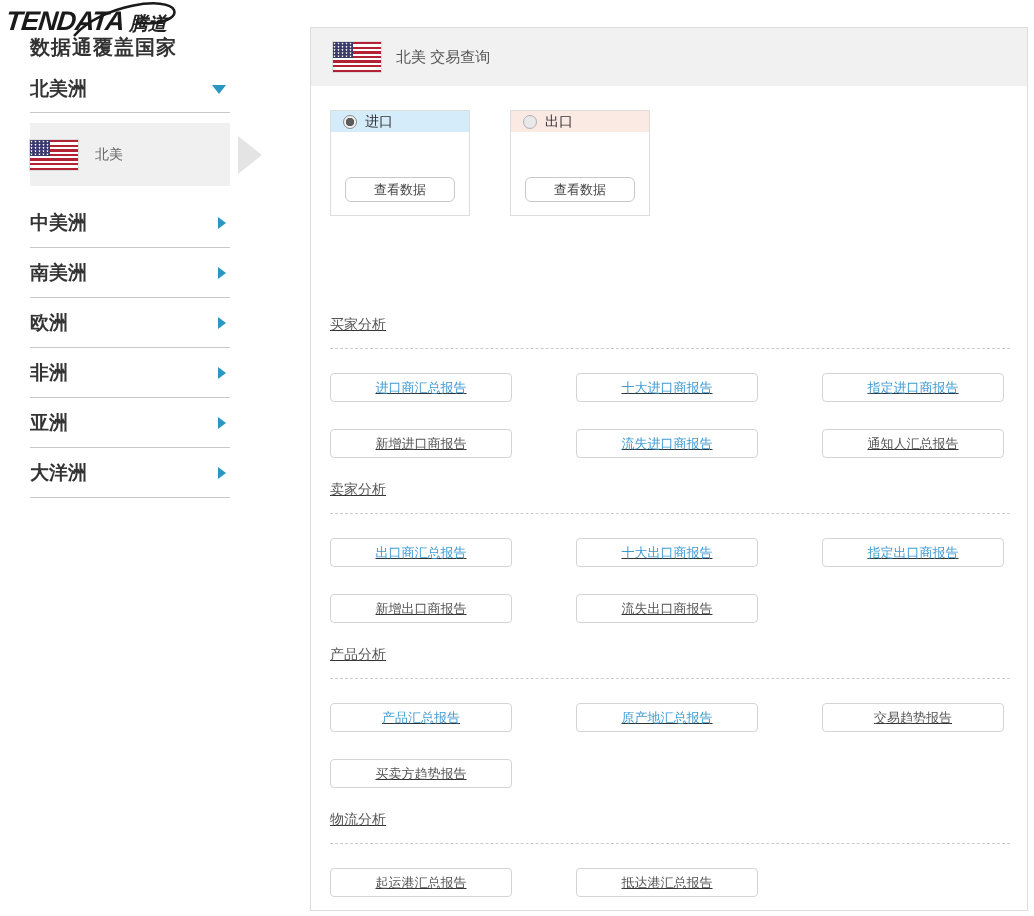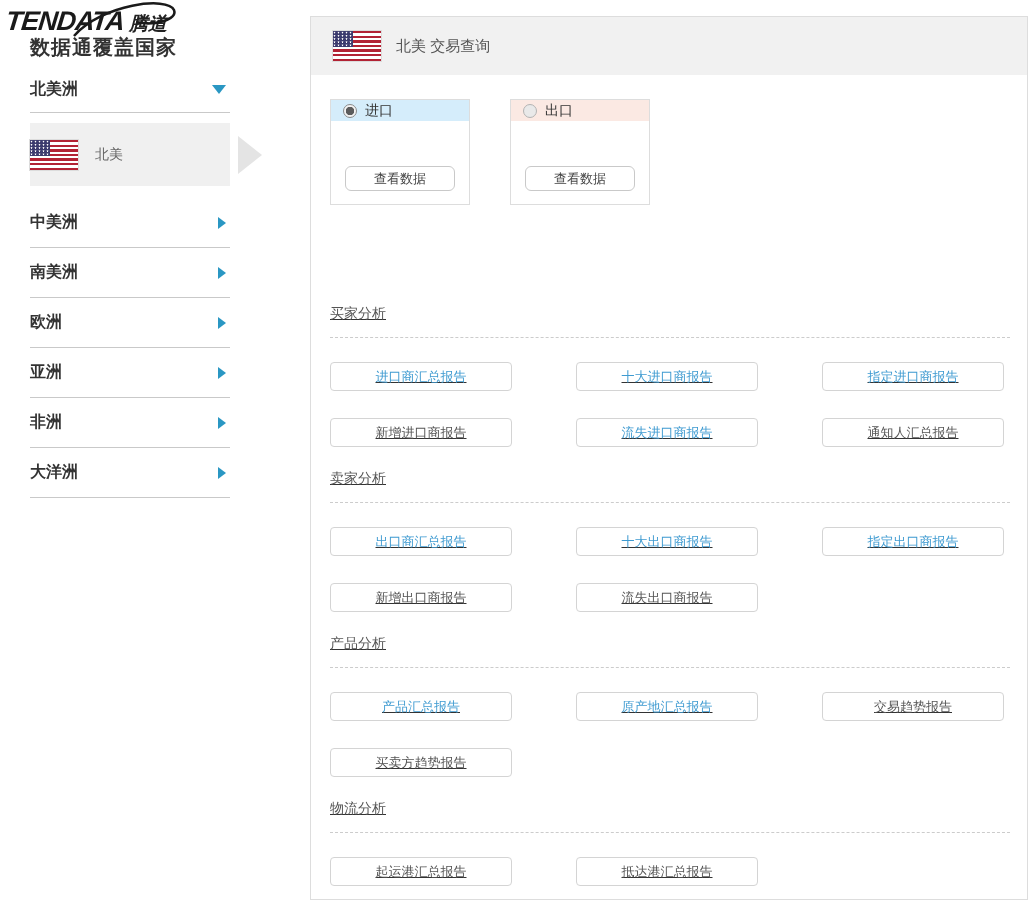--- a/index.html
+++ b/index.html
@@ -22,21 +22,21 @@
   }
   .logo-brand-cn { font-size:19px; font-weight:bold; font-style:italic; color:#222; margin-left:5px; }
   .logo-tagline { font-size:20px; font-weight:bold; color:#333; margin:-3px 0 0 24px; letter-spacing:1px; }
 
   
   #sidebar { position:absolute; left:30px; top:66px; width:200px; }
   .nav-expanded {
     height:47px; display:flex; align-items:center; justify-content:space-between;
     border-bottom:1px solid #c9c9c9; cursor:pointer;
   }
-  .nav-label { font-size:16px; font-weight:bold; color:#333; }
+  .nav-label { font-size:19px; font-weight:bold; color:#333; }
   .caret-down { width:0; height:0; border-left:7px solid transparent; border-right:7px solid transparent; border-top:9px solid #2a97c3; margin-right:4px; }
   .caret-right { width:0; height:0; border-top:6px solid transparent; border-bottom:6px solid transparent; border-left:8px solid #2a97c3; margin-right:4px; }
 
   .nav-selected {
     margin-top:10px; height:63px; background:#f0f0f0;
     display:flex; align-items:center; gap:17px; cursor:pointer;
   }
   .nav-selected-label { font-size:14px; color:#666; }
 
   #nav-groups { margin-top:12px; }
@@ -58,21 +58,21 @@
   }
   .flag::before {
     content:""; position:absolute; left:0; top:0; width:20px; height:16.2px;
     background-color:#3c3b6e;
     background-image:radial-gradient(circle at 1.5px 1.5px, #fff 0.9px, transparent 1.1px);
     background-size:4px 3.2px;
   }
 
   
   #panel {
-    position:absolute; left:310px; top:16px; width:718px; height:884px;
+    position:absolute; left:310px; top:27px; width:718px; height:884px;
     background:#fff; border:1px solid #ddd;
   }
   #panel-header {
     height:58px; background:#f1f1f1;
     display:flex; align-items:center; padding-left:22px; gap:15px;
   }
   #panel-title { font-size:15px; color:#555; }
 
   
   #cards { position:absolute; left:19px; top:82px; display:flex; gap:40px; }
@@ -141,25 +141,25 @@
       </div>
       <div class="nav-group">
         <span class="nav-label">南美洲</span>
         <span class="caret-right"></span>
       </div>
       <div class="nav-group">
         <span class="nav-label">欧洲</span>
         <span class="caret-right"></span>
       </div>
       <div class="nav-group">
+        <span class="nav-label">非洲</span>
+        <span class="caret-right"></span>
+      </div>
+      <div class="nav-group">
         <span class="nav-label">亚洲</span>
-        <span class="caret-right"></span>
-      </div>
-      <div class="nav-group">
-        <span class="nav-label">非洲</span>
         <span class="caret-right"></span>
       </div>
       <div class="nav-group">
         <span class="nav-label">大洋洲</span>
         <span class="caret-right"></span>
       </div>
     </div>
 </div>
 
 <div id="big-arrow"></div>

